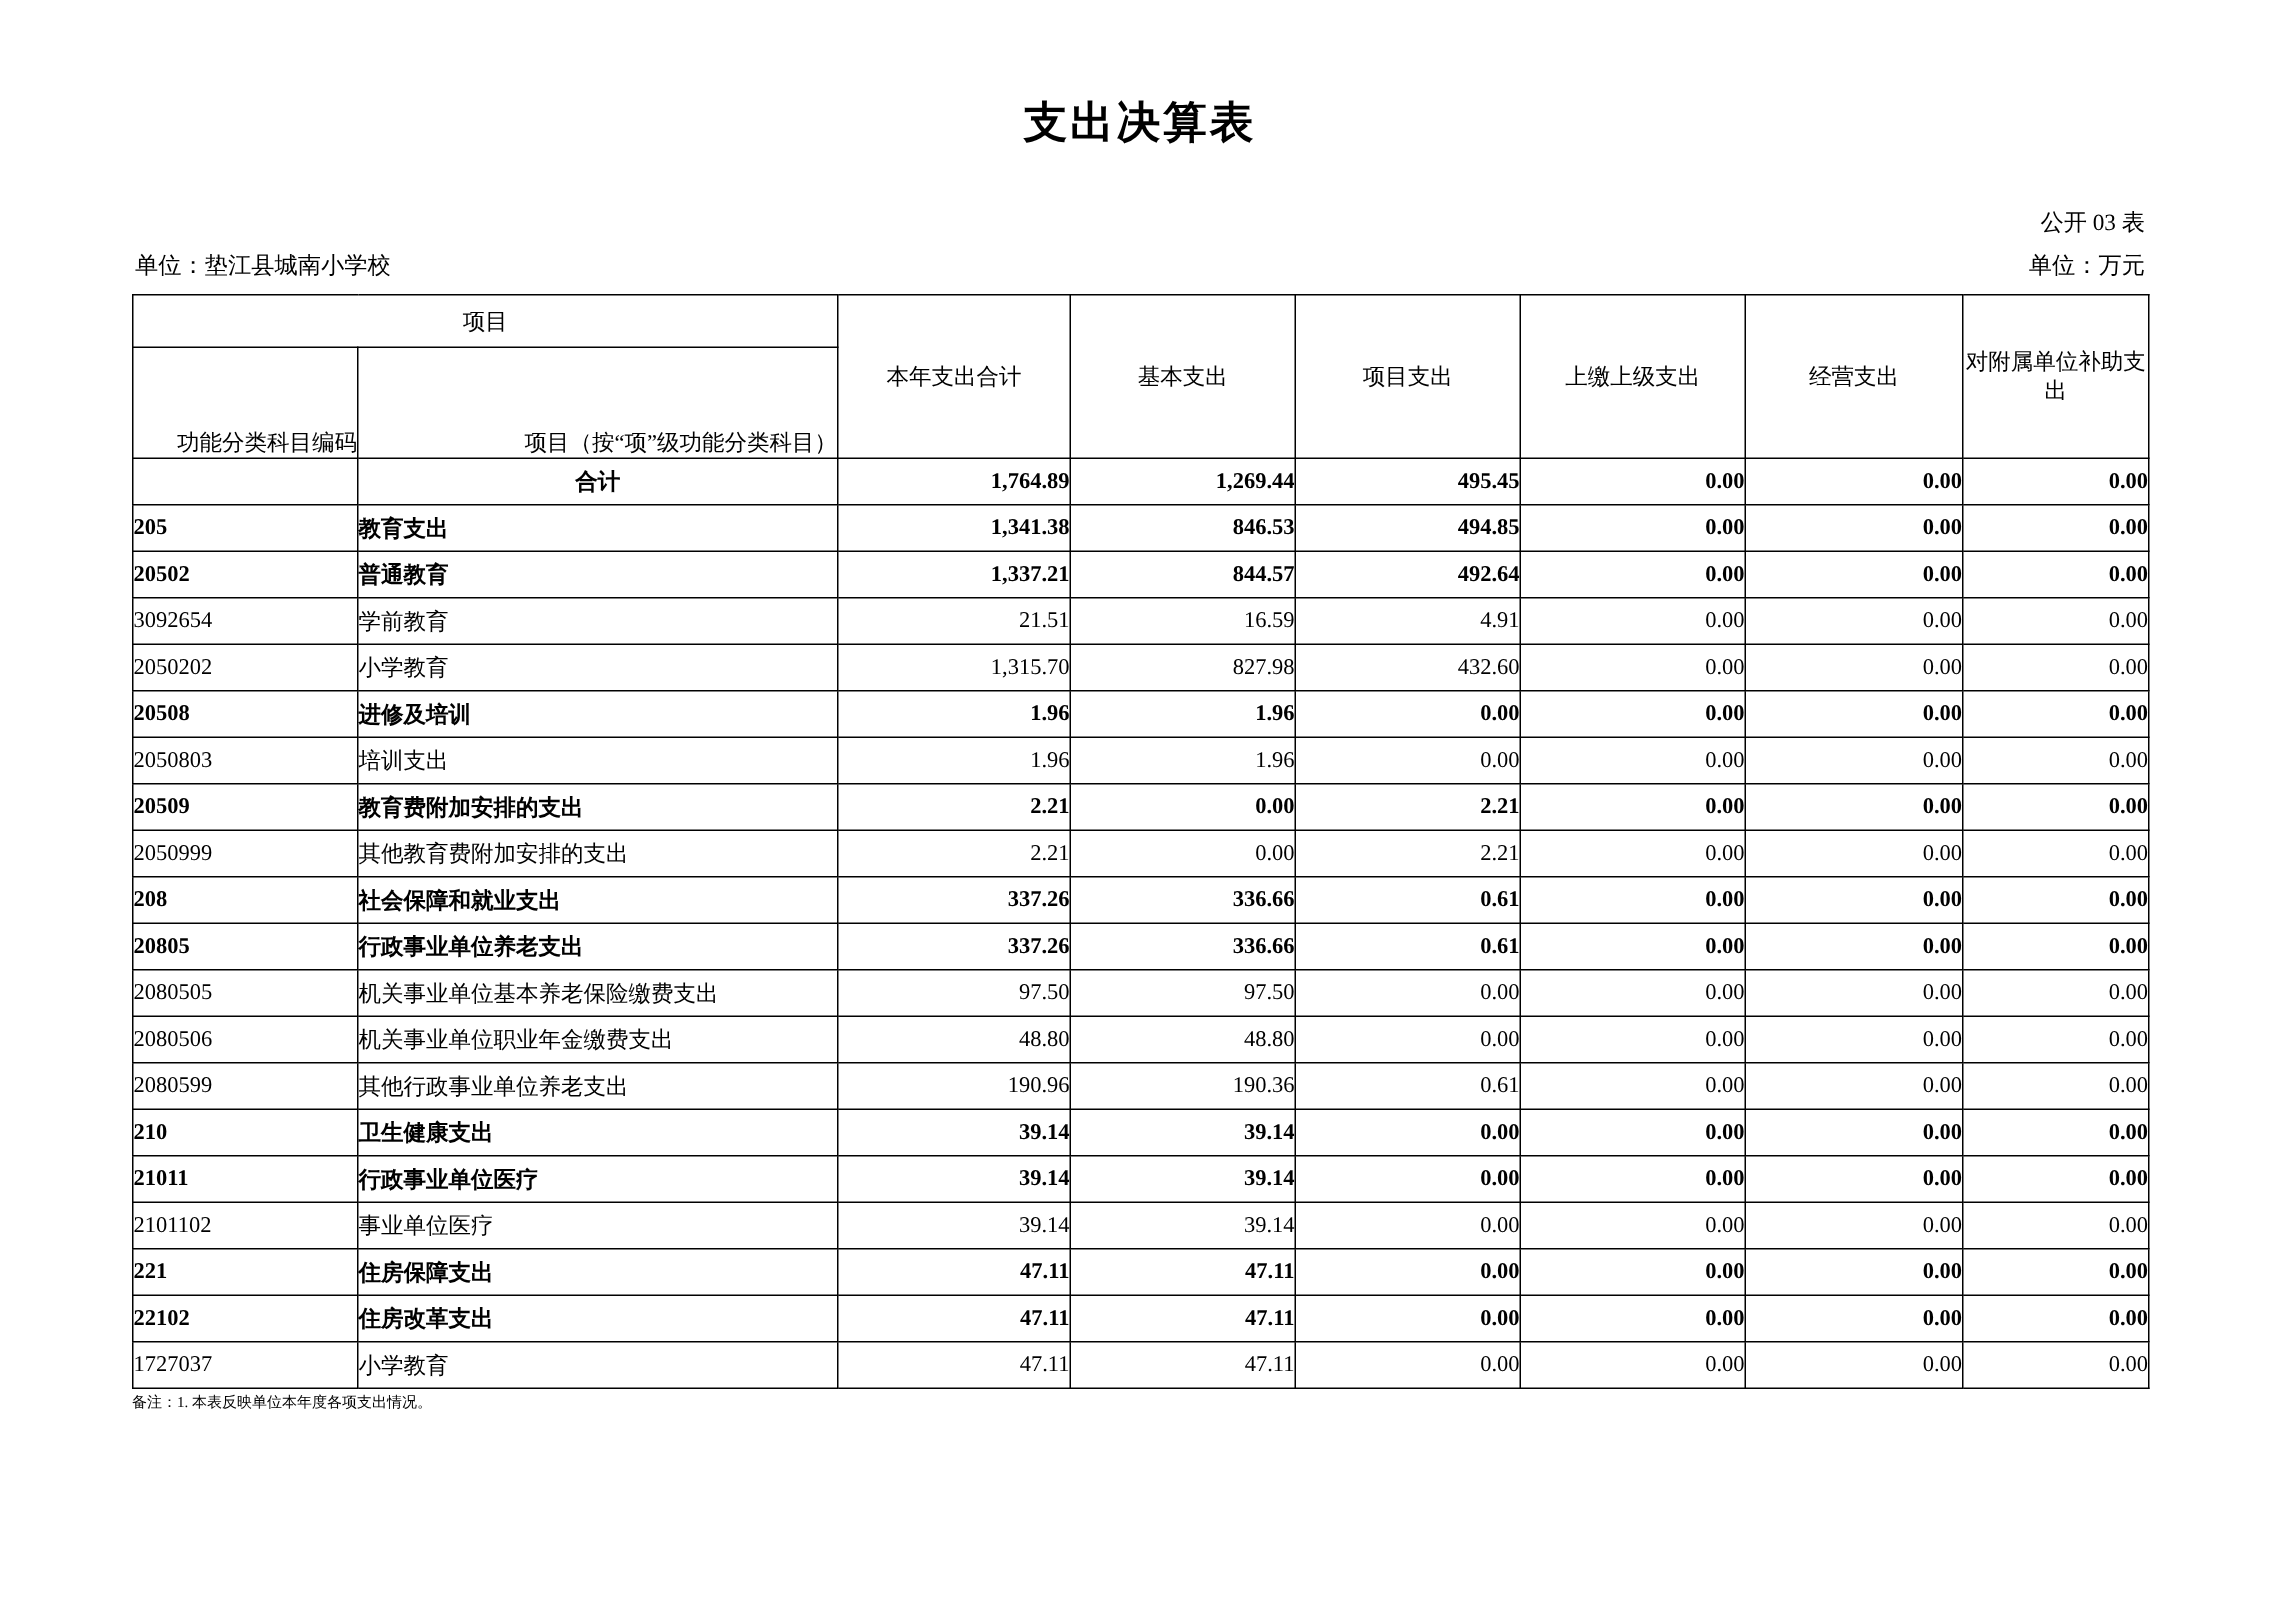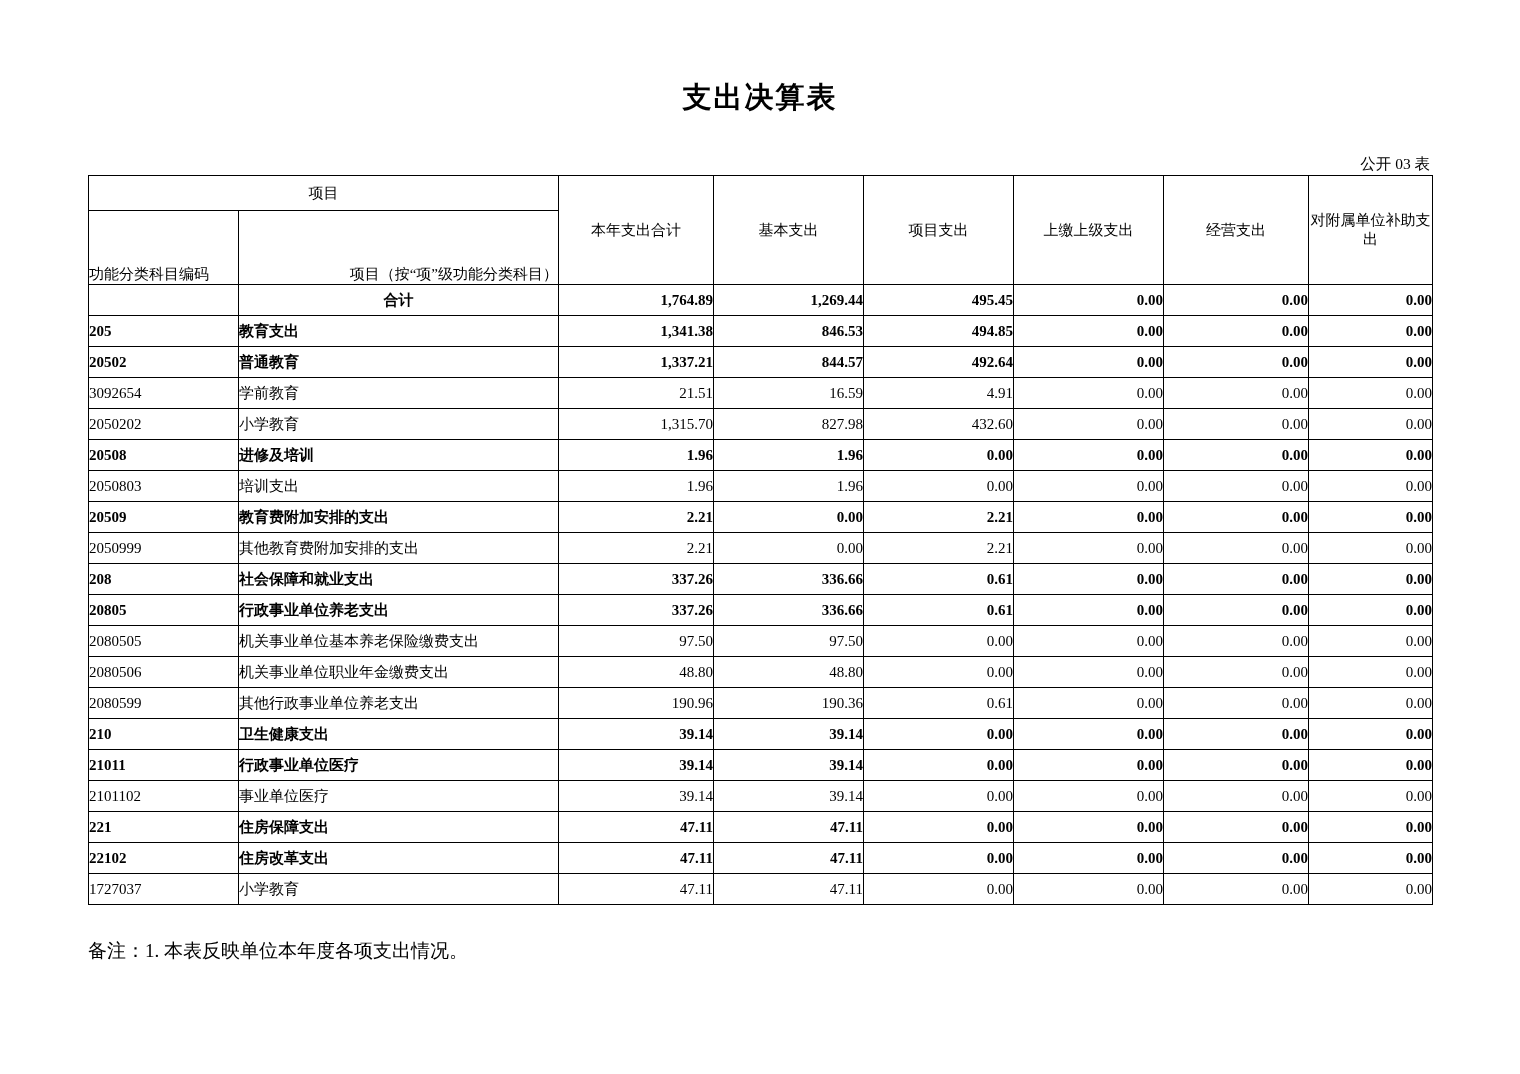--- a/index.html
+++ b/index.html
@@ -20,21 +20,21 @@
     width: 1520px;
     height: 1074px;
     box-sizing: border-box;
     padding: 0 88px;
   }
   .doc-title {
     text-align: center;
     font-size: 29px;
     font-weight: bold;
     letter-spacing: 2px;
-    margin-top: 78px;
+    margin-top: 62px;
     margin-bottom: 0;
     font-family: "Liberation Serif", "DejaVu Serif", serif;
   }
   .form-no {
     text-align: right;
     font-size: 15.5px;
     margin-top: 36px;
     padding-right: 2px;
   }
   .unit-row {
@@ -65,21 +65,21 @@
     font-size: 16px;
     font-weight: normal;
   }
   .hdr-cell {
     text-align: center;
     vertical-align: middle;
     height: 108px;
     font-size: 16px;
   }
   .hdr-code {
-    text-align: left;
+    text-align: right;
     padding-left: 8px;
     vertical-align: bottom;
     padding-bottom: 10px;
     font-size: 16px;
   }
   .hdr-name {
     text-align: right;
     vertical-align: bottom;
     padding-bottom: 10px;
     font-size: 16px;
@@ -101,37 +101,41 @@
     padding-left: 0;
   }
   td.num {
     text-align: right;
     padding-right: 10px;
   }
   tr.bold td {
     font-weight: bold;
   }
   .notes {
-    font-size: 19px;
-    margin-top: 28px;
+    font-size: 10px;
+    margin-top: 0;
     line-height: 1.9;
   }
   .note-indent {
     padding-left: 38px;
   }
 </style>
 </head>
 <body>
 
 <div class="page">
 
   <div class="doc-title">支出决算表</div>
 
   <div class="form-no">公开 03 表</div>
 
+  <div class="unit-row">
+    <div class="unit-left">单位：垫江县城南小学校</div>
+    <div class="unit-right">单位：万元</div>
+  </div>
 
   <table class="budget">
     <colgroup>
       <col style="width:150px">
       <col style="width:320px">
       <col style="width:155px">
       <col style="width:150px">
       <col style="width:150px">
       <col style="width:150px">
       <col style="width:145px">

